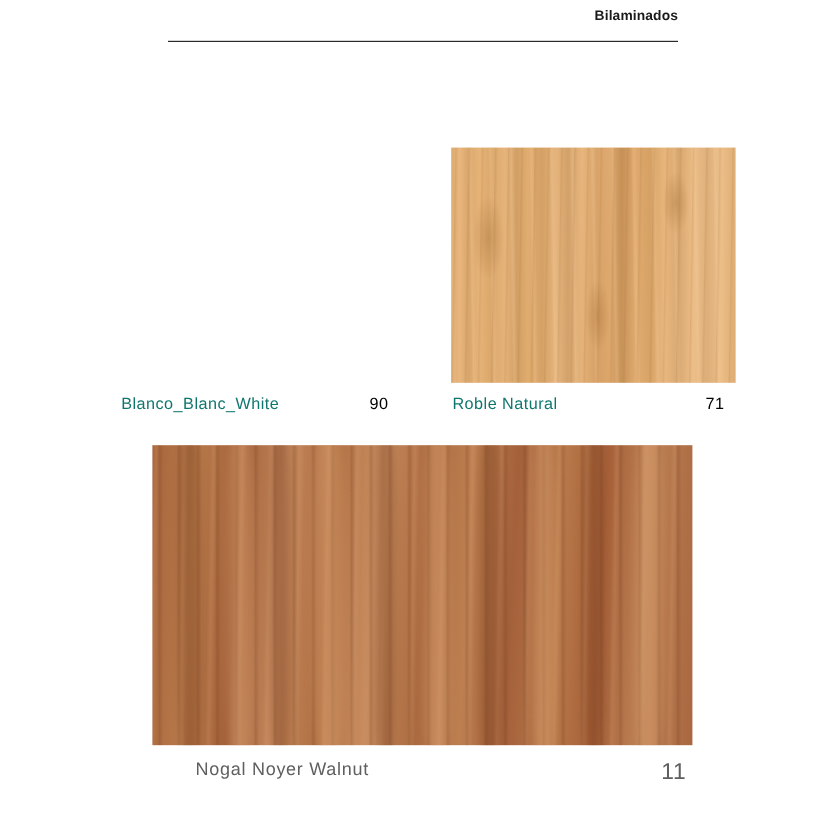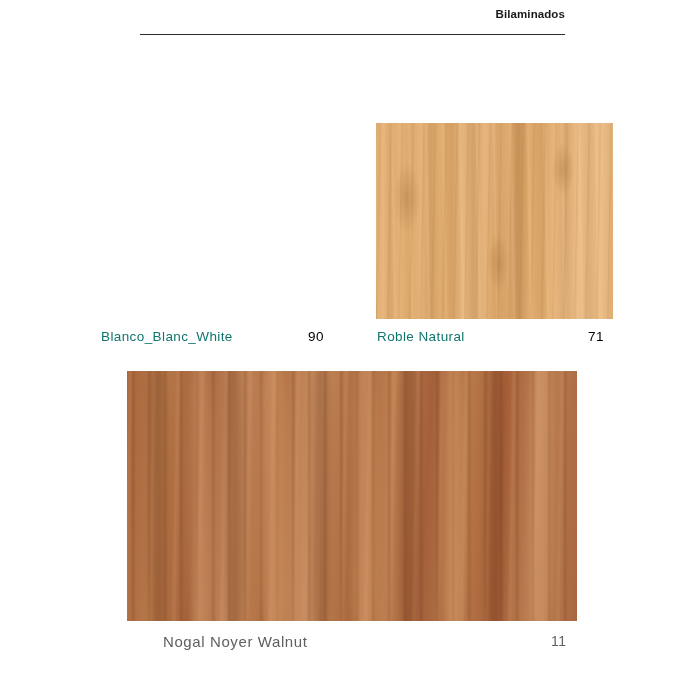--- a/index.html
+++ b/index.html
@@ -176,21 +176,21 @@
     left: 136px;
     top: 633px;
     font-size: 15px;
     color: #5f5f5f;
     letter-spacing: 0.6px;
     margin-left: 27px;
   }
   .code-walnut {
     left: 551px;
     top: 633px;
-    font-size: 14px;
+    font-size: 19px;
     color: #5f5f5f;
     letter-spacing: 0.6px;
   }
 </style>
 </head>
 <body>
 
 <div class="page">
 
   <div class="header">

